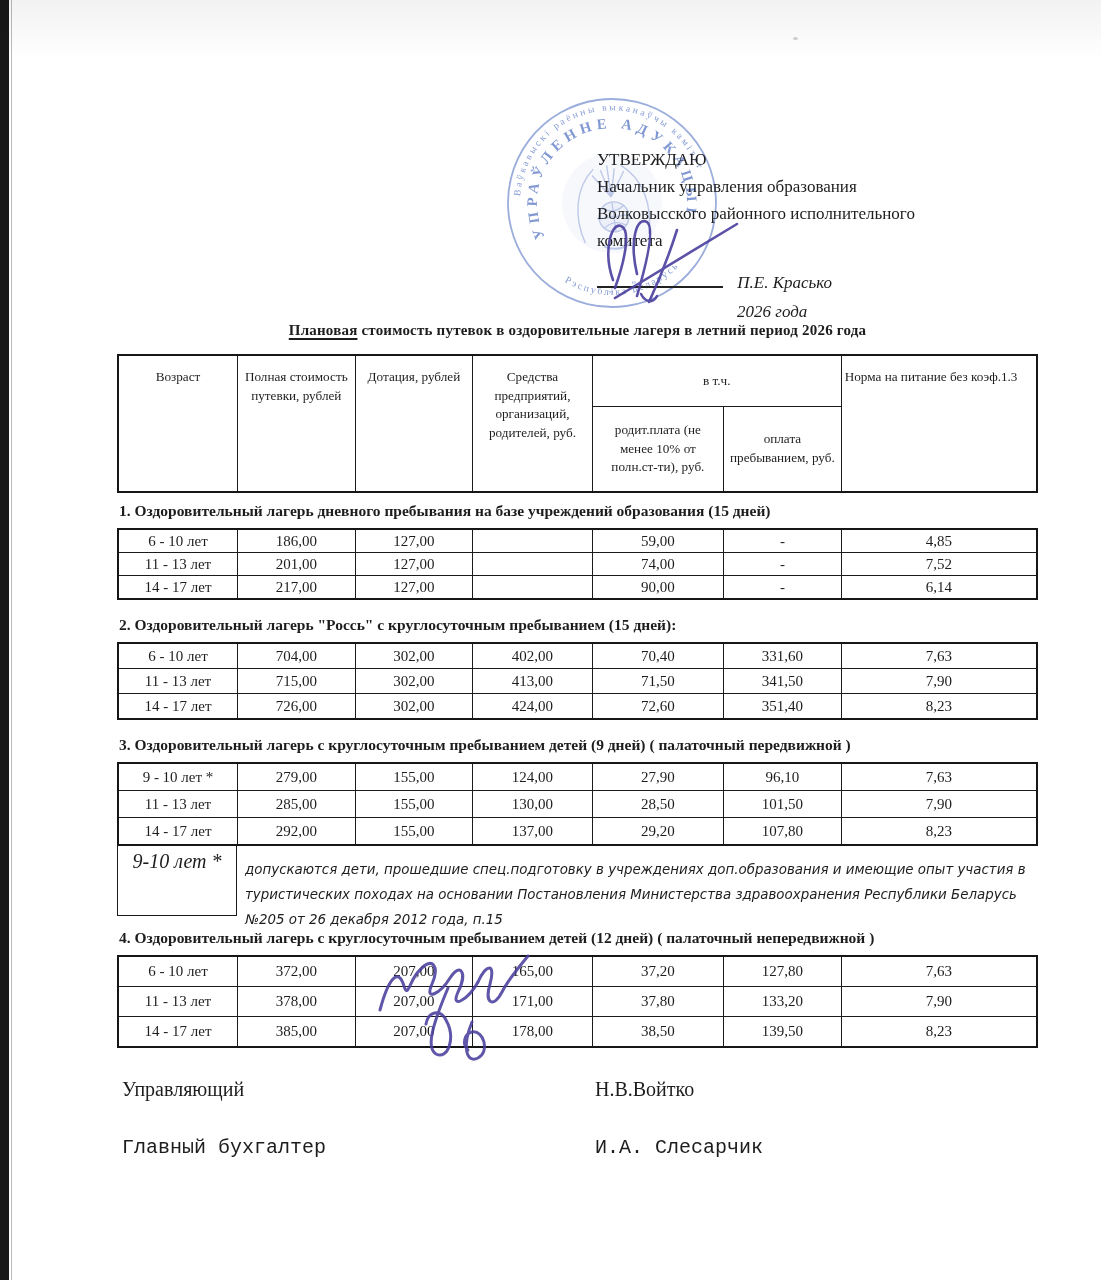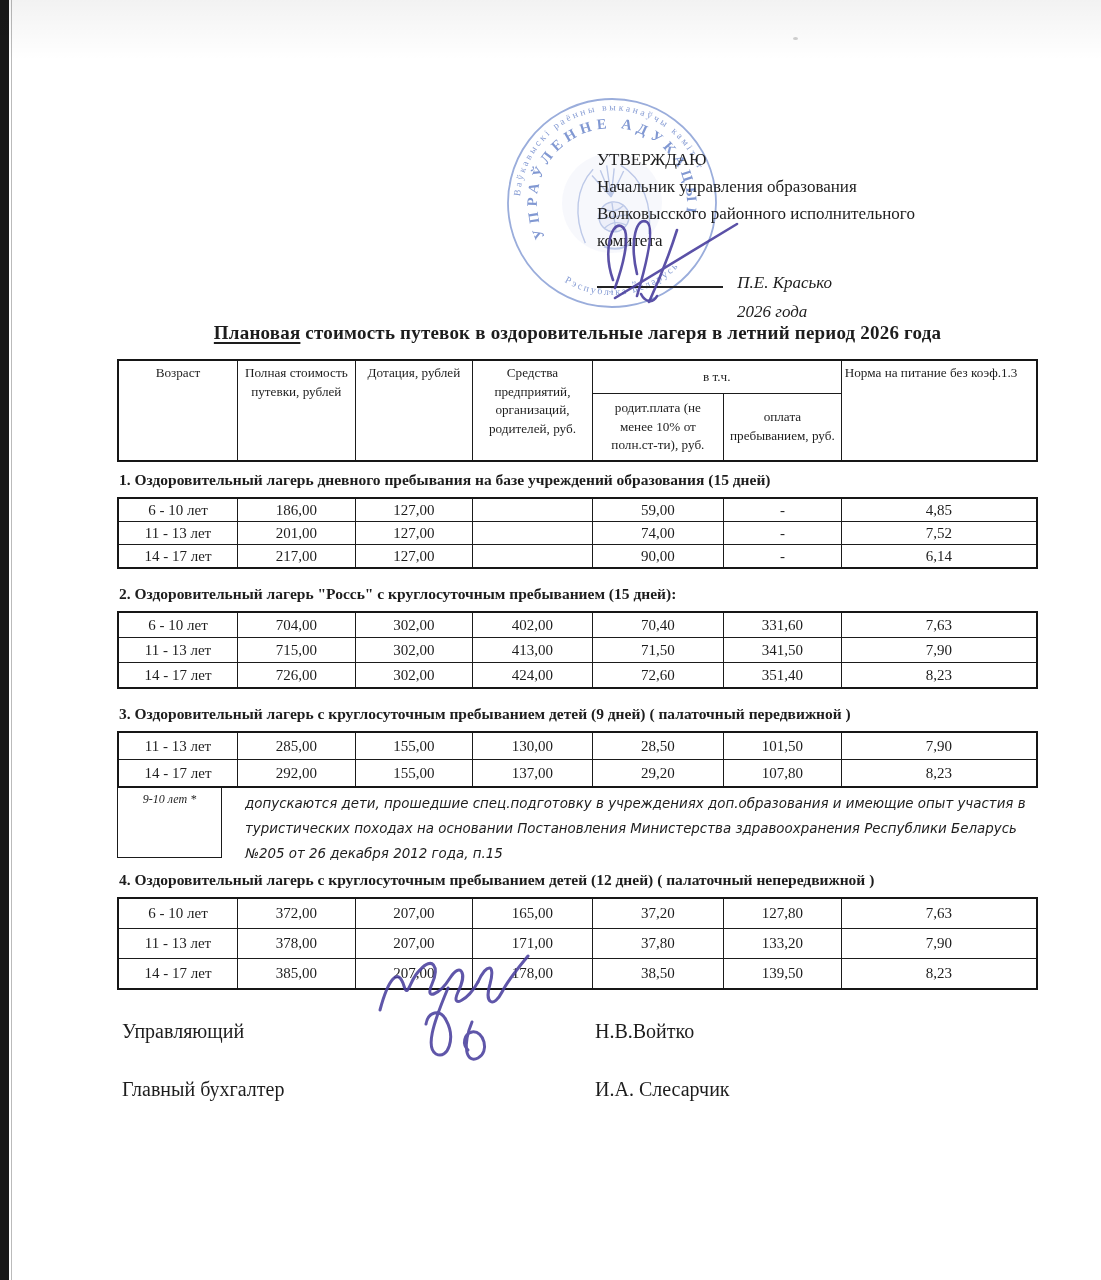--- a/index.html
+++ b/index.html
@@ -21,54 +21,54 @@
   .approve .sig-line{margin-top:15px;white-space:nowrap;font-style:italic;}
   .sig-underline{display:inline-block;width:126px;height:13px;border-bottom:2px solid #222;margin-right:10px;}
   .approve .year{margin-left:140px;margin-top:2px;font-style:italic;}
 
   .stamp-wrap{position:absolute;left:502px;top:93px;width:220px;height:220px;}
   .sig1{position:absolute;left:585px;top:210px;width:170px;height:100px;}
   .sig2{position:absolute;left:368px;top:946px;width:205px;height:130px;}
 
   
   .content{position:absolute;left:117px;top:322px;width:921px;}
-  .doc-title{text-align:center;font-size:19px;font-weight:bold;letter-spacing:.2px;margin-bottom:15px;white-space:nowrap;}
+  .doc-title{text-align:center;font-size:15px;font-weight:bold;letter-spacing:.2px;margin-bottom:15px;white-space:nowrap;}
   .doc-title .u{text-decoration:underline;text-underline-offset:3px;text-decoration-thickness:2px;}
 
   table.tbl{border-collapse:collapse;table-layout:fixed;width:921px;border:2.2px solid #161616;}
   table.tbl td{border:1.6px solid #1b1b1b;text-align:center;overflow:hidden;}
 
-  .header-tbl td{vertical-align:top;font-size:13.2px;line-height:1.42;padding:3px 5px;}
+  .header-tbl td{vertical-align:top;font-size:13.2px;line-height:1.42;padding:12px 5px;}
   .header-tbl tr.hr1 td{height:26px;}
   .header-tbl tr.hr2 td{height:60px;vertical-align:middle;}
   .header-tbl td.cell-norm{text-align:left;padding-left:3px;padding-right:1px;}
   .header-tbl td.cell-incl{vertical-align:middle;}
 
   .section-heading{font-size:15.5px;font-weight:bold;margin:9px 0 8px 2px;white-space:nowrap;}
   .data-tbl td{font-size:15px;vertical-align:middle;padding:0 4px;}
   .data-tbl.s1 td{height:22px;}
   .data-tbl.s2 td{height:24px;}
   .data-tbl.s3 td{height:26px;}
   .data-tbl.s4 td{height:29px;}
   .mt14{margin-top:16px;}
 
   
   .footnote-row{position:relative;height:74px;width:921px;}
-  .fn-box{position:absolute;left:0;top:0;width:105px;height:70px;
+  .fn-box{position:absolute;left:0;top:0;width:120px;height:70px;
     border:1.8px solid #1b1b1b;border-top:none;box-sizing:border-box;
-    font-style:italic;font-size:12px;text-align:center;padding-top:4px;}
-  .fn-text{position:absolute;left:128px;top:4px;width:790px;
+    font-style:italic;font-size:20px;text-align:center;padding-top:4px;}
+  .fn-text{position:absolute;left:128px;top:12px;width:790px;
     font-family:"DejaVu Sans", sans-serif;font-style:italic;font-size:13.4px;line-height:1.85;}
 
   
   .signoff{margin-top:30px;position:relative;height:110px;font-size:20px;}
   .signoff-row{position:relative;height:26px;}
   .signoff-row .role{position:absolute;left:5px;}
   .signoff-row .name{position:absolute;left:478px;}
-  .signoff-row.second{margin-top:32px;}
+  .signoff-row.second{margin-top:32px;font-family:Liberation Mono, monospace;}
 
   svg text{font-family:"Liberation Serif", serif;}
 </style>
 </head>
 <body>
 
 <div class="left-strip"></div>
 <div class="left-line"></div>
 <div class="top-shade"></div>
 <div class="dot-artifact"></div>
@@ -254,20 +254,29 @@
       <col style="width:13.0%">
         <col style="width:12.8%">
         <col style="width:12.8%">
       <col style="width:13.0%">
         <col style="width:14.3%">
         <col style="width:12.8%">
       <col style="width:21.3%">
     </colgroup>
     <tbody>
       <tr>
+        <td>9 - 10 лет *</td>
+        <td>279,00</td>
+        <td>155,00</td>
+        <td>124,00</td>
+        <td>27,90</td>
+        <td>96,10</td>
+        <td>7,63</td>
+      </tr>
+      <tr>
         <td>11 - 13 лет</td>
         <td>285,00</td>
         <td>155,00</td>
         <td>130,00</td>
         <td>28,50</td>
         <td>101,50</td>
         <td>7,90</td>
       </tr>
       <tr>
         <td>14  - 17 лет</td>

